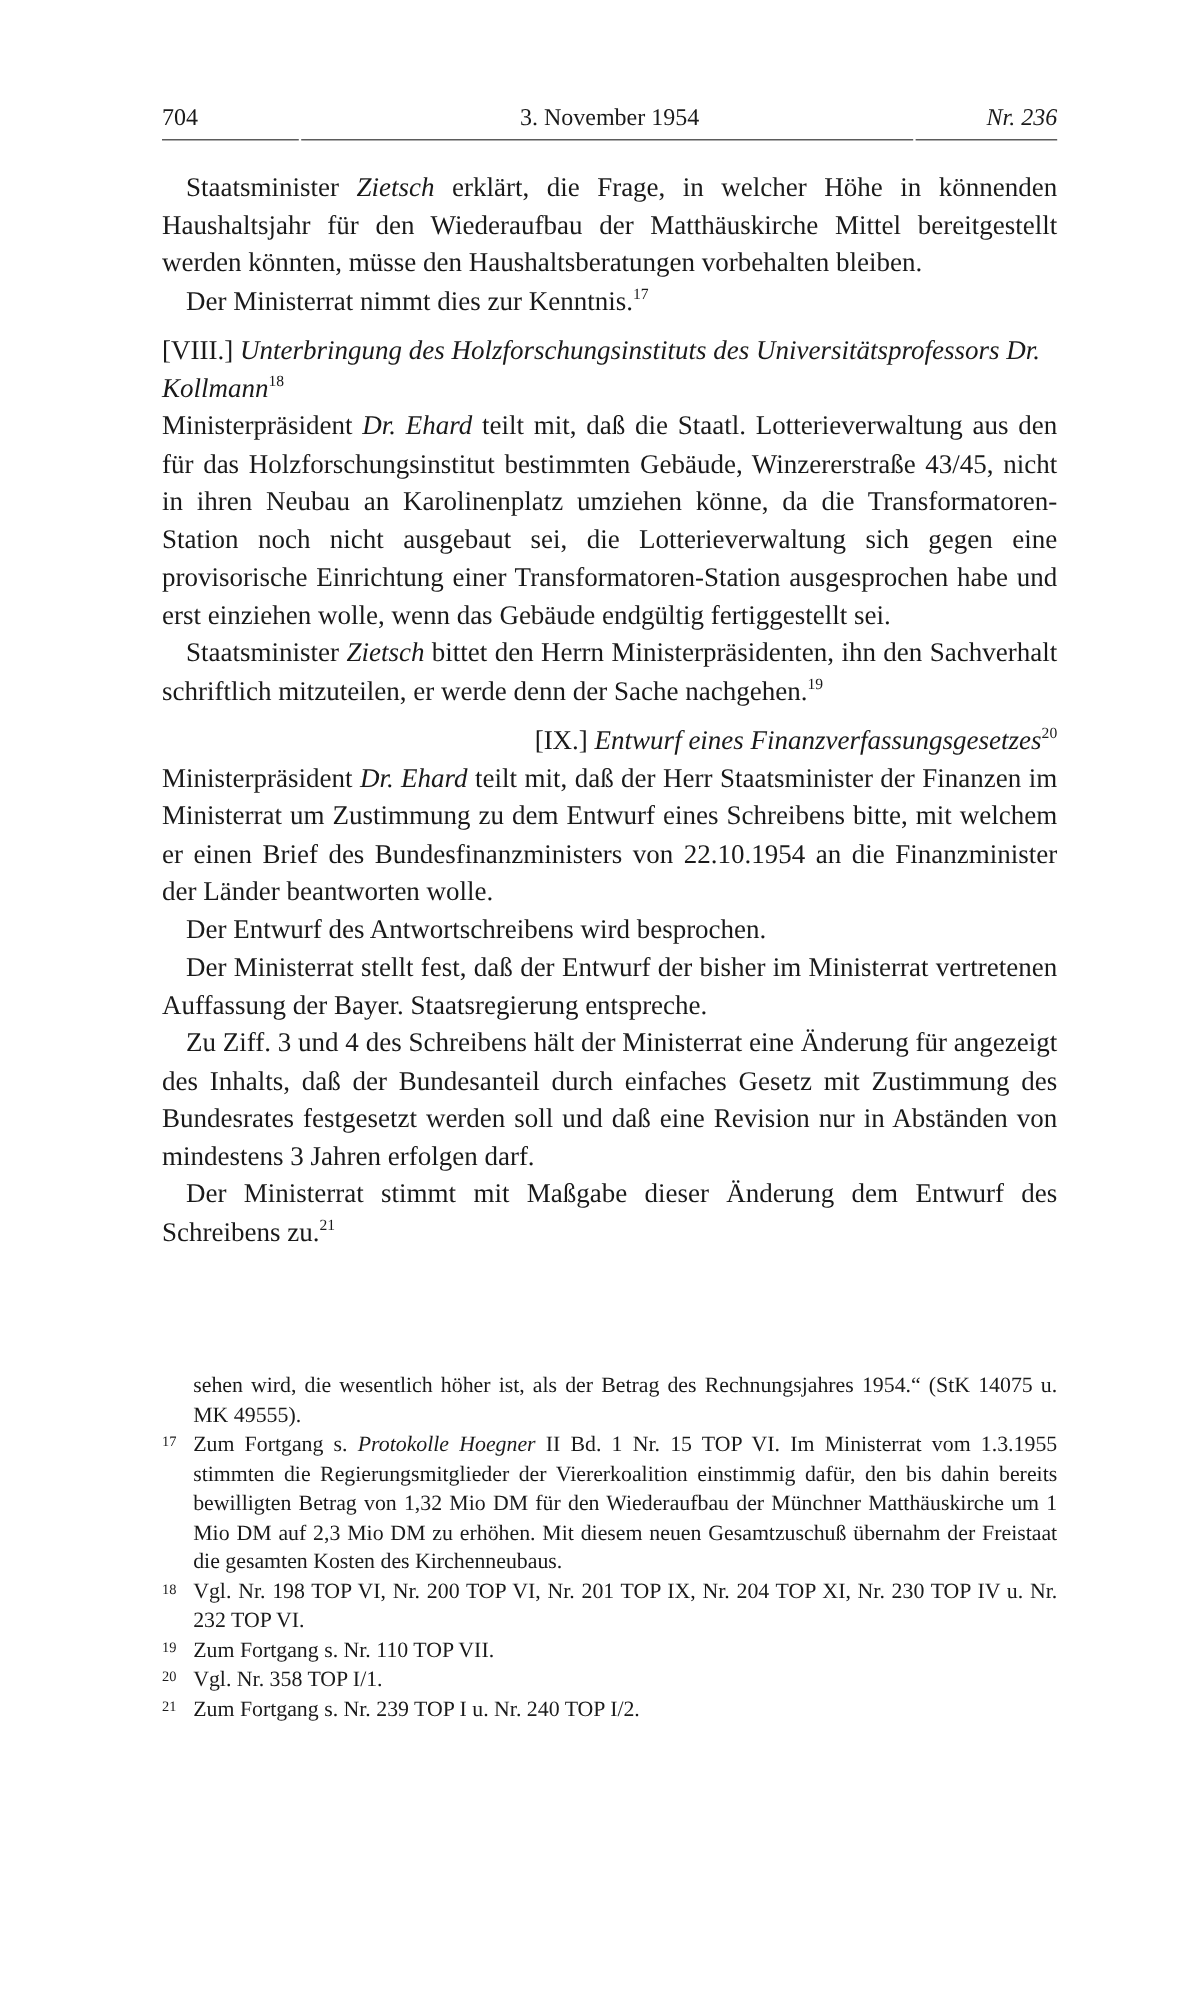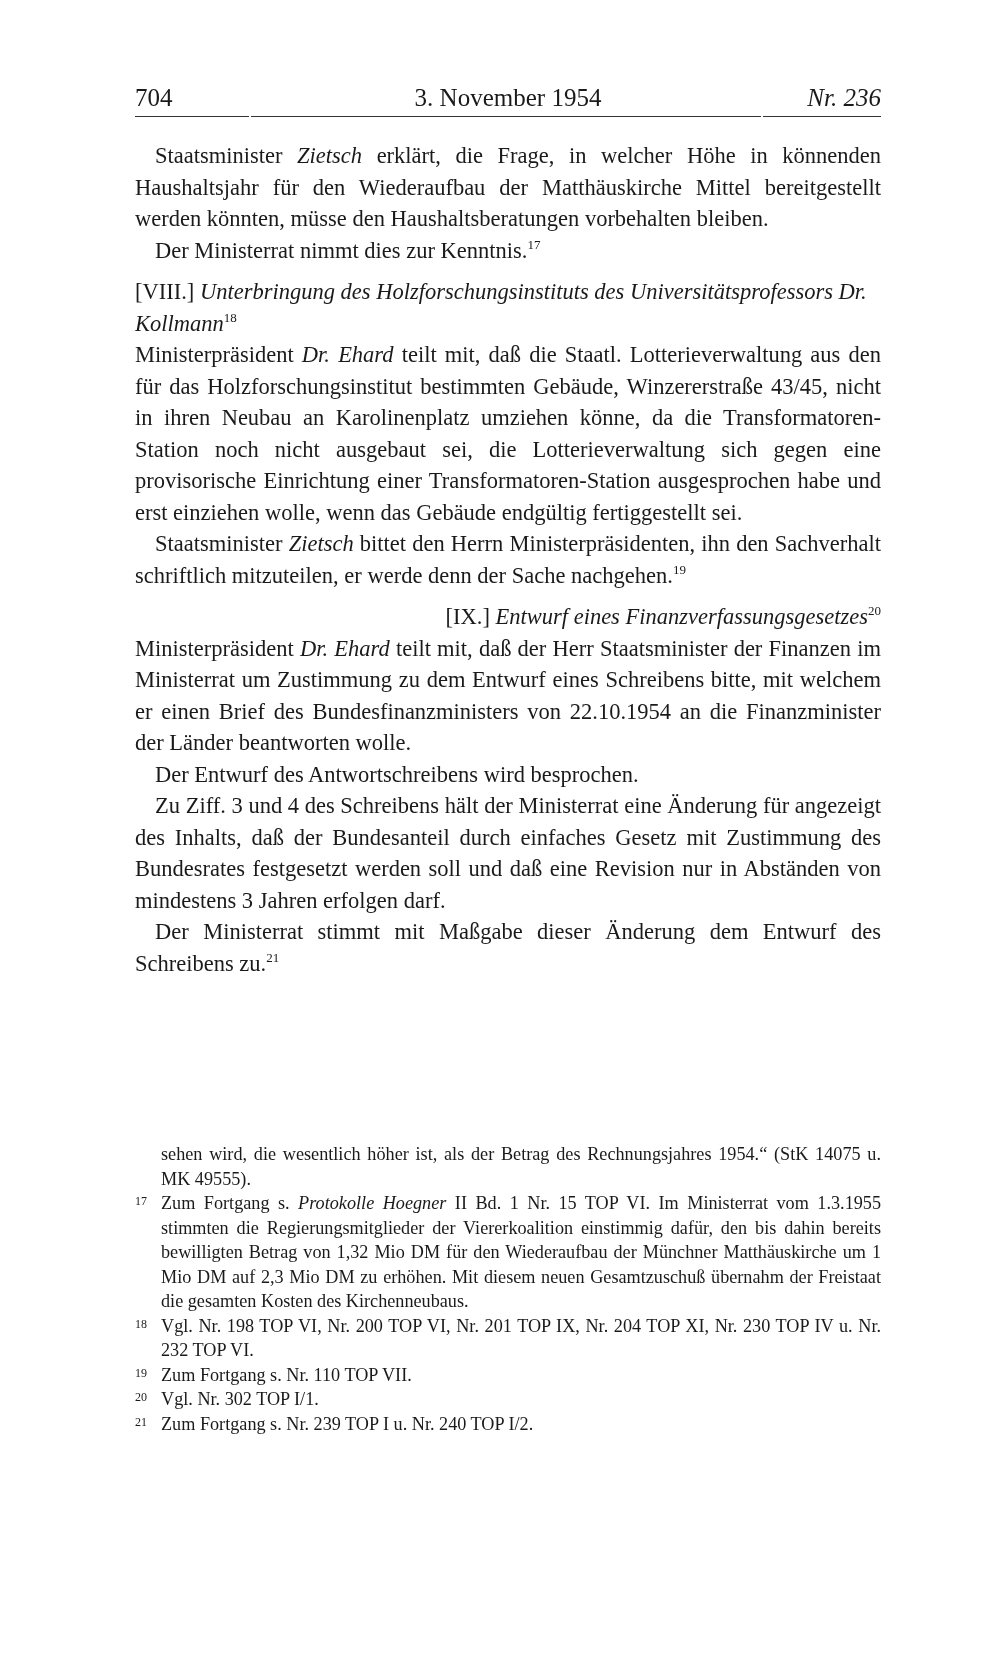--- a/index.html
+++ b/index.html
@@ -1,18 +1,18 @@
 <!DOCTYPE html>
 <html><head>
 <meta charset="utf-8">
 <style>
   html, body { margin: 0; padding: 0; background: #ffffff; }
   body { width: 1000px; height: 1666px; position: relative; font-family: "Liberation Serif", "DejaVu Serif", serif; color: #1a1a1a; overflow: hidden; }
   .page { position: absolute; left: 135px; top: 80px; width: 746px; }
-  .header { position: relative; height: 36px; font-size: 25px; line-height: 36px; }
+  .header { position: relative; height: 36px; font-size: 20px; line-height: 36px; }
   .header .left { position: absolute; left: 0; top: 0; }
   .header .center { position: absolute; left: 0; right: 0; text-align: center; top: 0; }
   .header .right { position: absolute; right: 0; top: 0; font-style: italic; }
   .rule { position: absolute; top: 36px; height: 1px; background: #333; }
   .body { margin-top: 24px; font-size: 22.5px; line-height: 31.5px; text-align: justify; }
   .body p { margin: 0; }
   .indent { text-indent: 20px; }
   .heading { margin-top: 10px !important; }
   sup { font-size: 13px; line-height: 0; vertical-align: 9px; }
   i { }
@@ -38,25 +38,26 @@
     <p class="indent"><span>Staatsminister </span><i>Zietsch</i><span> erklärt, die Frage, in welcher Höhe in könnenden Haushaltsjahr für den Wiederaufbau der Matthäuskirche Mittel bereitgestellt werden könnten, müsse den Haushaltsberatungen vorbehalten bleiben.</span></p>
     <p class="indent"><span>Der Ministerrat nimmt dies zur Kenntnis.</span><sup>17</sup></p>
 
     <p class="heading" style="text-align:left"><span>[VIII.]</span> <i>Unterbringung des Holzforschungsinstituts des Universitätsprofessors Dr. Kollmann</i><sup>18</sup></p>
     <p><span>Ministerpräsident </span><i>Dr. Ehard</i><span> teilt mit, daß die Staatl. Lotterieverwaltung aus den für das Holzforschungsinstitut bestimmten Gebäude, Winzererstraße 43/45, nicht in ihren Neubau an Karolinenplatz umziehen könne, da die Transformatoren-Station noch nicht ausgebaut sei, die Lotterieverwaltung sich gegen eine provisorische Einrichtung einer Transformatoren-Station ausgesprochen habe und erst einziehen wolle, wenn das Gebäude endgültig fertiggestellt sei.</span></p>
     <p class="indent"><span>Staatsminister </span><i>Zietsch</i><span> bittet den Herrn Ministerpräsidenten, ihn den Sachverhalt schriftlich mitzuteilen, er werde denn der Sache nachgehen.</span><sup>19</sup></p>
 
     <p class="heading" style="text-align:right"><span>[IX.]</span> <i>Entwurf eines Finanzverfassungsgesetzes</i><sup>20</sup></p>
     <p><span>Ministerpräsident </span><i>Dr. Ehard</i><span> teilt mit, daß der Herr Staatsminister der Finanzen im Ministerrat um Zustimmung zu dem Entwurf eines Schreibens bitte, mit welchem er einen Brief des Bundesfinanzministers von 22.10.1954 an die Finanzminister der Länder beantworten wolle.</span></p>
     <p class="indent">Der Entwurf des Antwortschreibens wird besprochen.</p>
+    <p class="indent">Der Ministerrat stellt fest, daß der Entwurf der bisher im Ministerrat vertretenen Auffassung der Bayer. Staatsregierung entspreche.</p>
     <p class="indent">Zu Ziff. 3 und 4 des Schreibens hält der Ministerrat eine Änderung für angezeigt des Inhalts, daß der Bundesanteil durch einfaches Gesetz mit Zustimmung des Bundesrates festgesetzt werden soll und daß eine Revision nur in Abständen von mindestens 3 Jahren erfolgen darf.</p>
     <p class="indent"><span>Der Ministerrat stimmt mit Maßgabe dieser Änderung dem Entwurf des Schreibens zu.</span><sup>21</sup></p>
   </div>
 </div>
 
 <div class="footnotes">
   <p class="cont">sehen wird, die wesentlich höher ist, als der Betrag des Rechnungsjahres 1954.“ (StK 14075 u. MK 49555).</p>
   <p class="fn"><span class="num">17</span><span>Zum Fortgang s. </span><i>Protokolle Hoegner</i><span> II Bd. 1 Nr. 15 TOP VI. Im Ministerrat vom 1.3.1955 stimmten die Regierungsmitglieder der Viererkoalition einstimmig dafür, den bis dahin bereits bewilligten Betrag von 1,32 Mio DM für den Wiederaufbau der Münchner Matthäuskirche um 1 Mio DM auf 2,3 Mio DM zu erhöhen. Mit diesem neuen Gesamtzuschuß übernahm der Freistaat die gesamten Kosten des Kirchenneubaus.</span></p>
   <p class="fn"><span class="num">18</span><span>Vgl. Nr. 198 TOP VI, Nr. 200 TOP VI, Nr. 201 TOP IX, Nr. 204 TOP XI, Nr. 230 TOP IV u. Nr. 232 TOP VI.</span></p>
   <p class="fn"><span class="num">19</span><span>Zum Fortgang s. Nr. 110 TOP VII.</span></p>
-  <p class="fn"><span class="num">20</span><span>Vgl. Nr. 302 TOP I/1.</span></p>
+  <p class="fn"><span class="num">20</span><span>Vgl. Nr. 358 TOP I/1.</span></p>
   <p class="fn"><span class="num">21</span><span>Zum Fortgang s. Nr. 239 TOP I u. Nr. 240 TOP I/2.</span></p>
 </div>
 
 </body></html>

